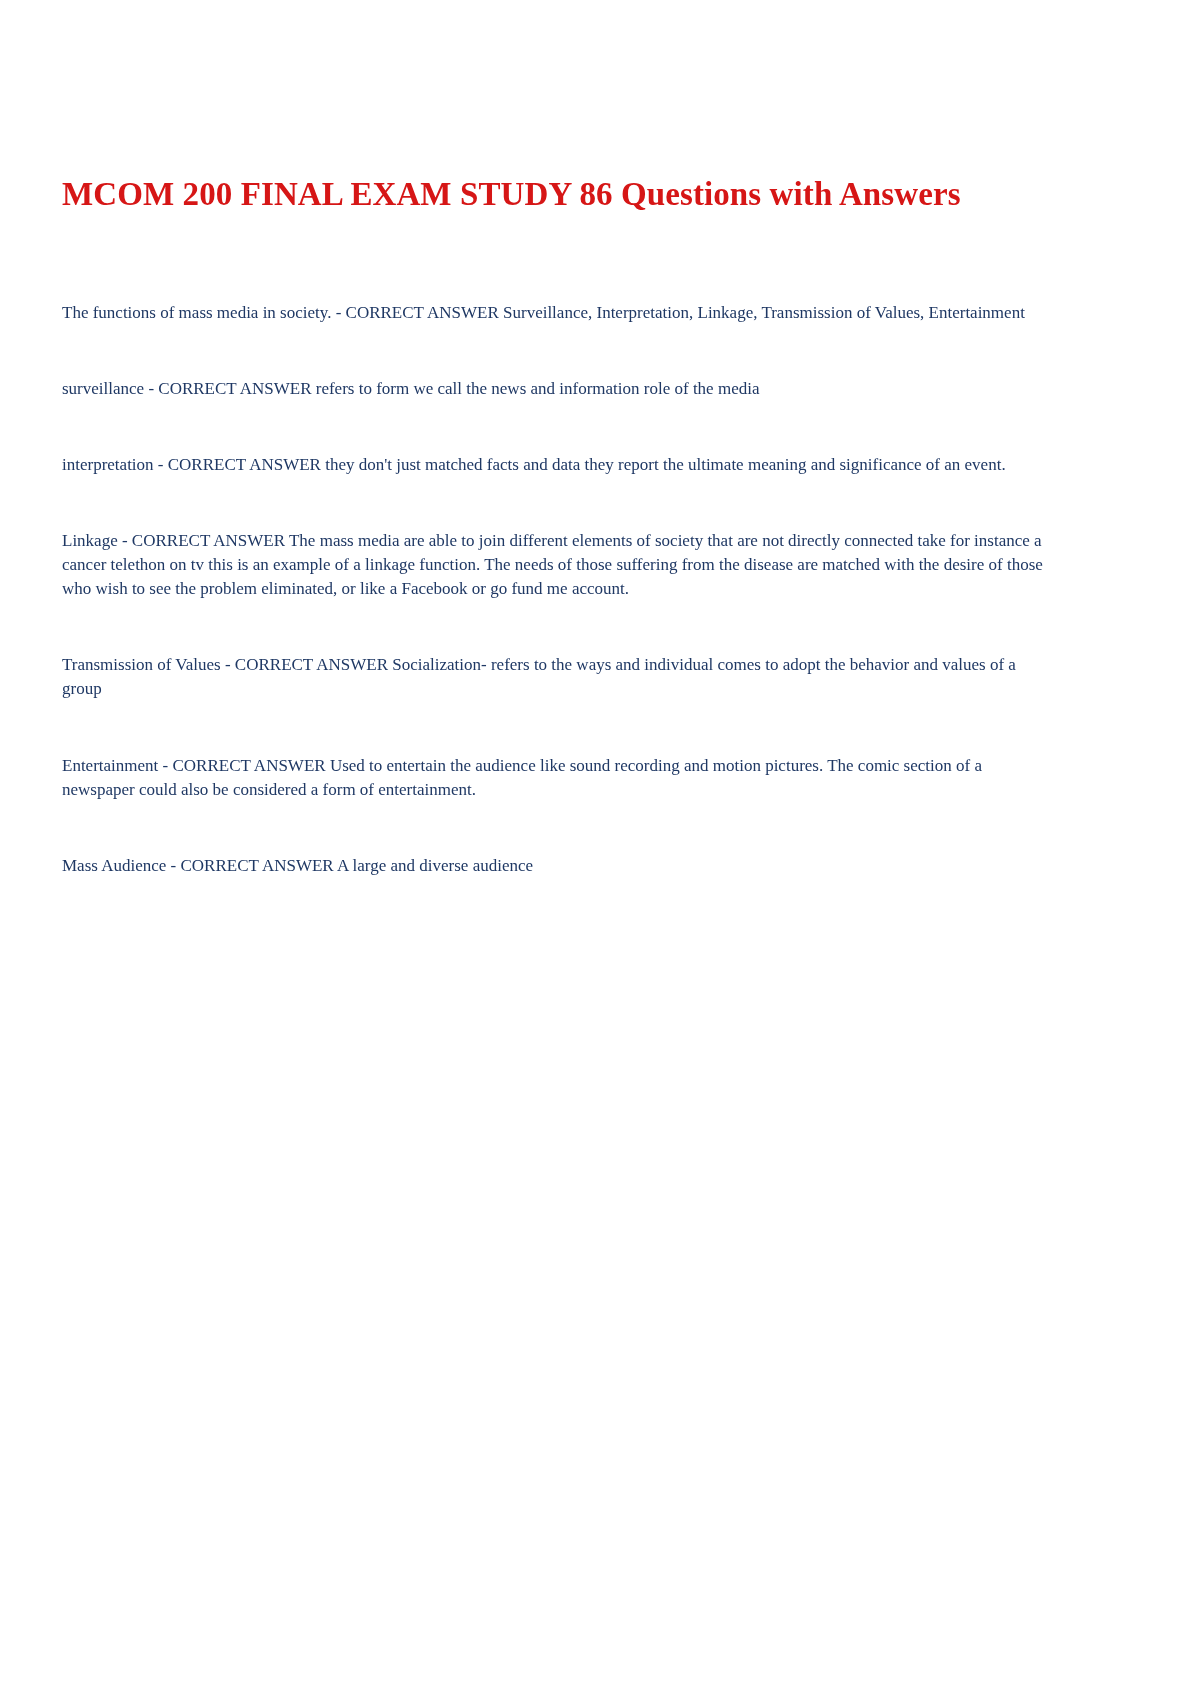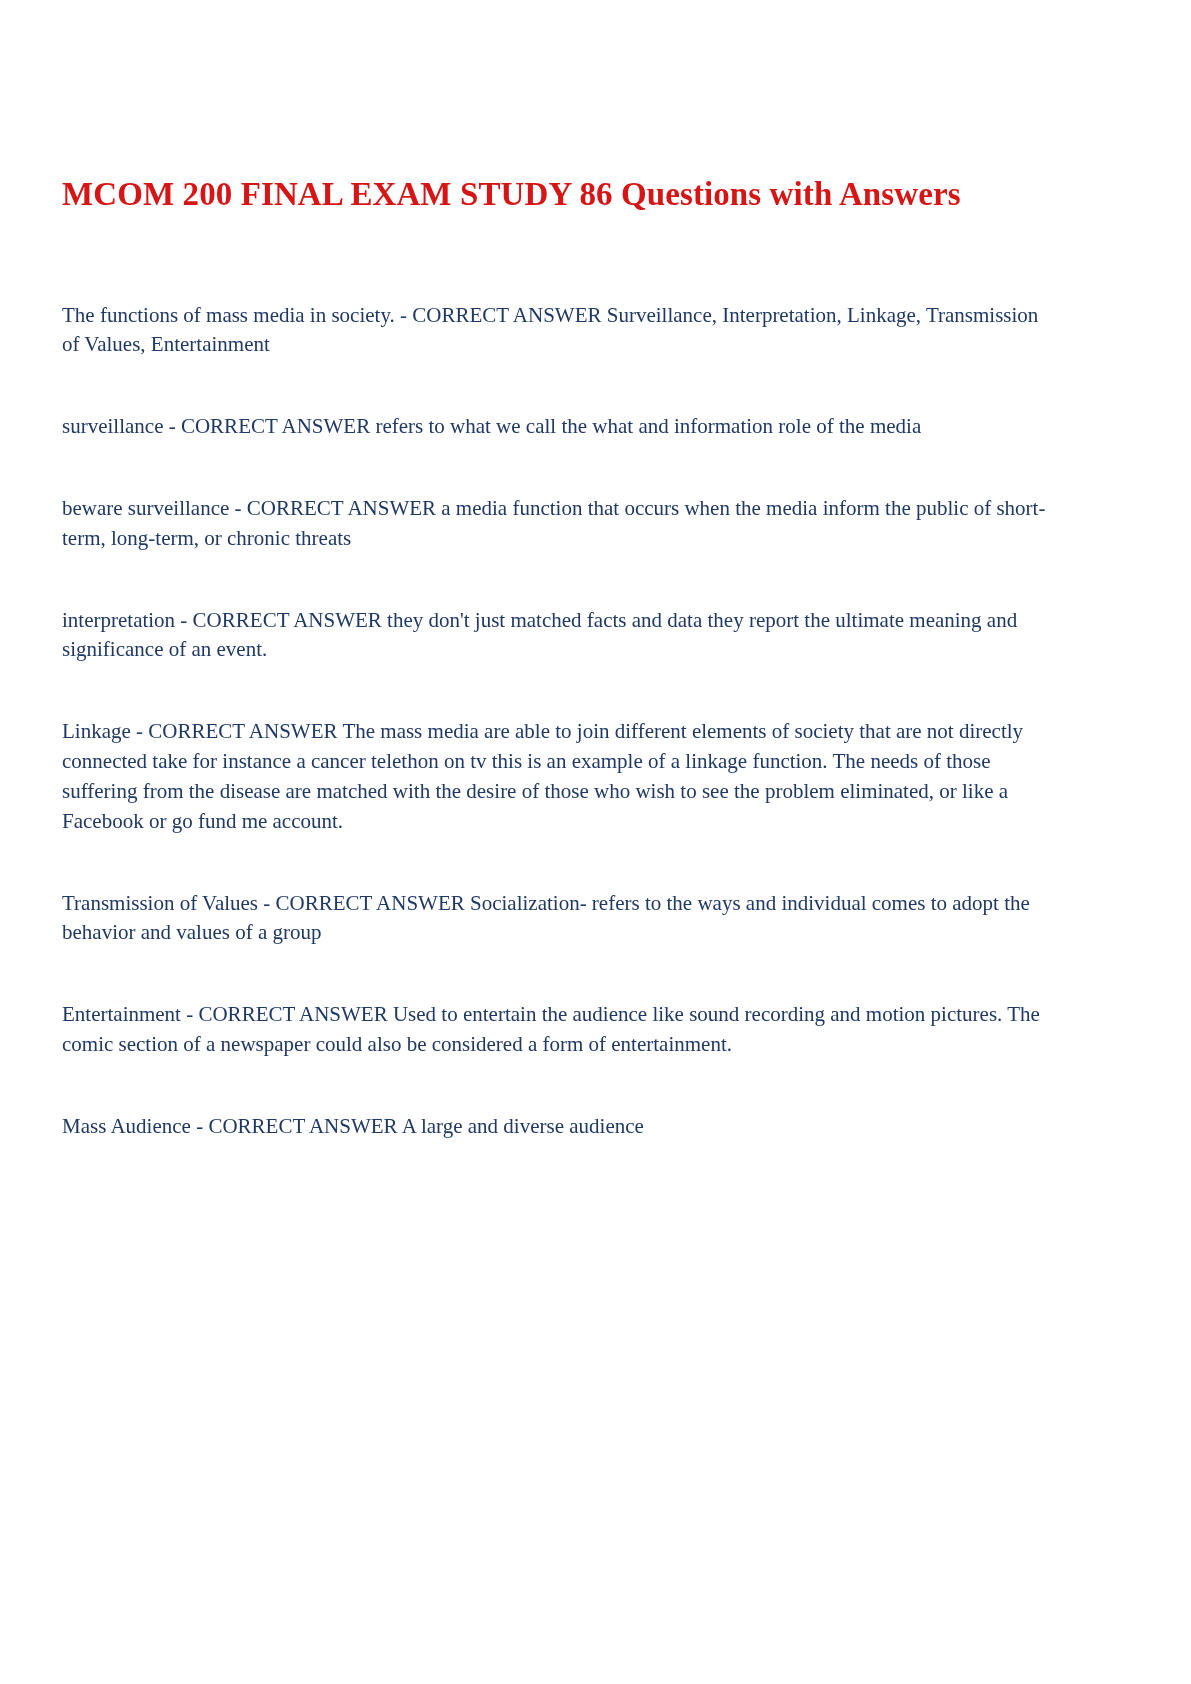--- a/index.html
+++ b/index.html
@@ -33,39 +33,38 @@
     line-height: 1.2;
     margin: 0 0 0 0;
     letter-spacing: 0.1px;
   }
   .entries {
     margin-top: 86px;
   }
   .entry {
     color: #1f3864;
     font-family: "Liberation Serif", serif;
-    font-size: 21px;
+    font-size: 17px;
     line-height: 1.42;
     margin: 0 0 52px 0;
     text-align: left;
   }
   .entry:last-child {
     margin-bottom: 0;
   }
 </style>
 </head>
 <body>
 
 <div class="page">
   <div class="content">
     <h1 class="doc-title">MCOM 200 FINAL EXAM STUDY 86 Questions with Answers</h1>
     <div class="entries">
       <p class="entry">The functions of mass media in society. - CORRECT ANSWER Surveillance, Interpretation, Linkage, Transmission of Values, Entertainment</p>
-      <p class="entry">surveillance - CORRECT ANSWER refers to what we call the what and information role of the media</p>
-      <p class="entry">beware surveillance - CORRECT ANSWER a media function that occurs when the media inform the public of short-term, long-term, or chronic threats</p>
+      <p class="entry">surveillance - CORRECT ANSWER refers to form we call the news and information role of the media</p>
       <p class="entry">interpretation - CORRECT ANSWER they don't just matched facts and data they report the ultimate meaning and significance of an event.</p>
       <p class="entry">Linkage - CORRECT ANSWER The mass media are able to join different elements of society that are not directly connected take for instance a cancer telethon on tv this is an example of a linkage function. The needs of those suffering from the disease are matched with the desire of those who wish to see the problem eliminated, or like a Facebook or go fund me account.</p>
       <p class="entry">Transmission of Values - CORRECT ANSWER Socialization- refers to the ways and individual comes to adopt the behavior and values of a group</p>
       <p class="entry">Entertainment - CORRECT ANSWER Used to entertain the audience like sound recording and motion pictures. The comic section of a newspaper could also be considered a form of entertainment.</p>
       <p class="entry">Mass Audience - CORRECT ANSWER A large and diverse audience</p>
     </div>
   </div>
 </div>
 
 </body></html>

